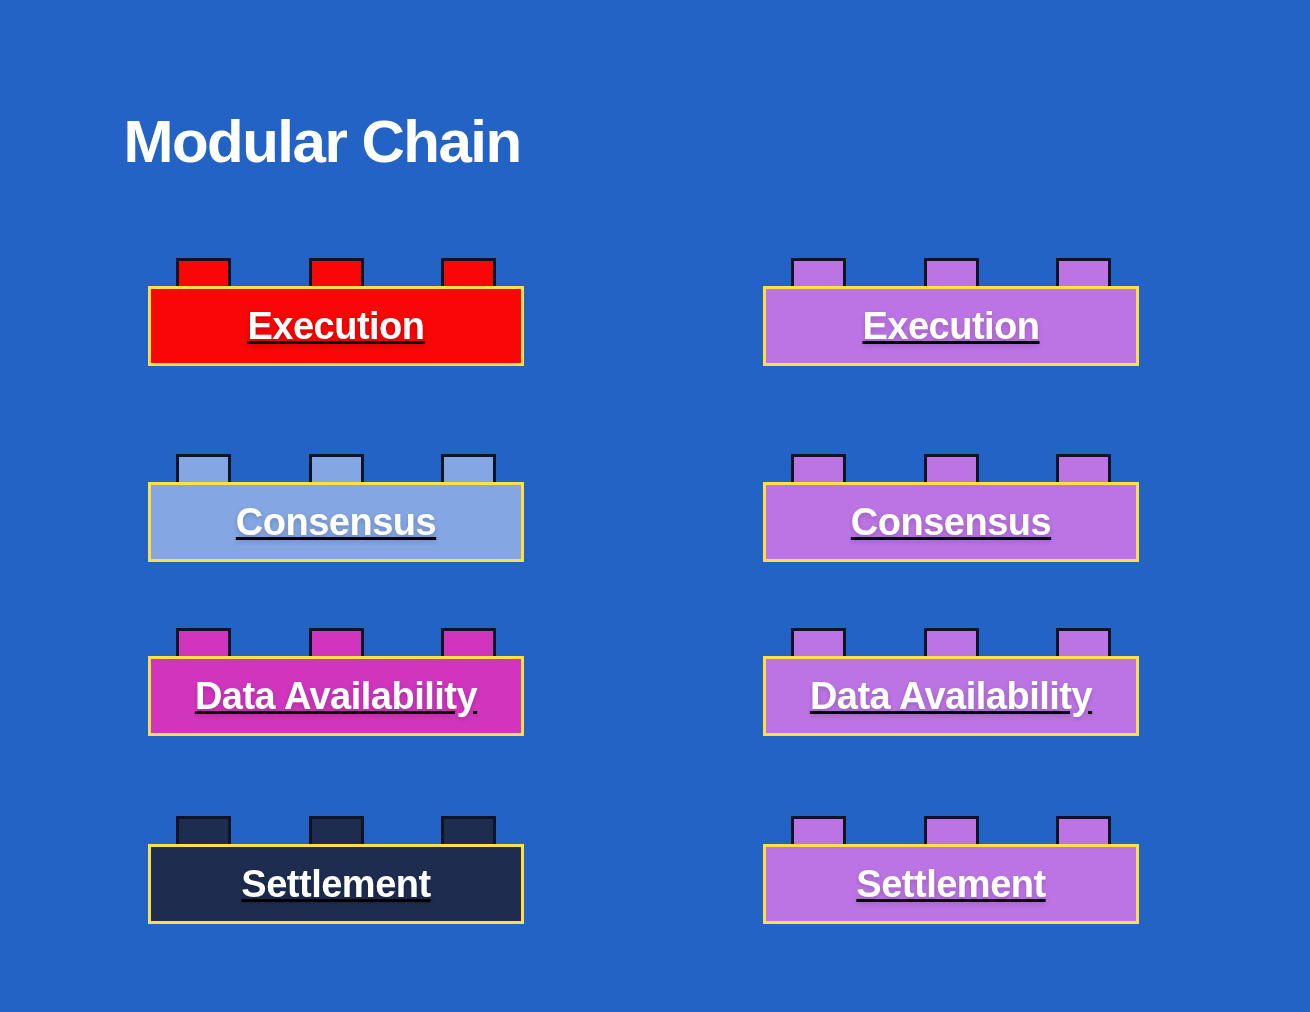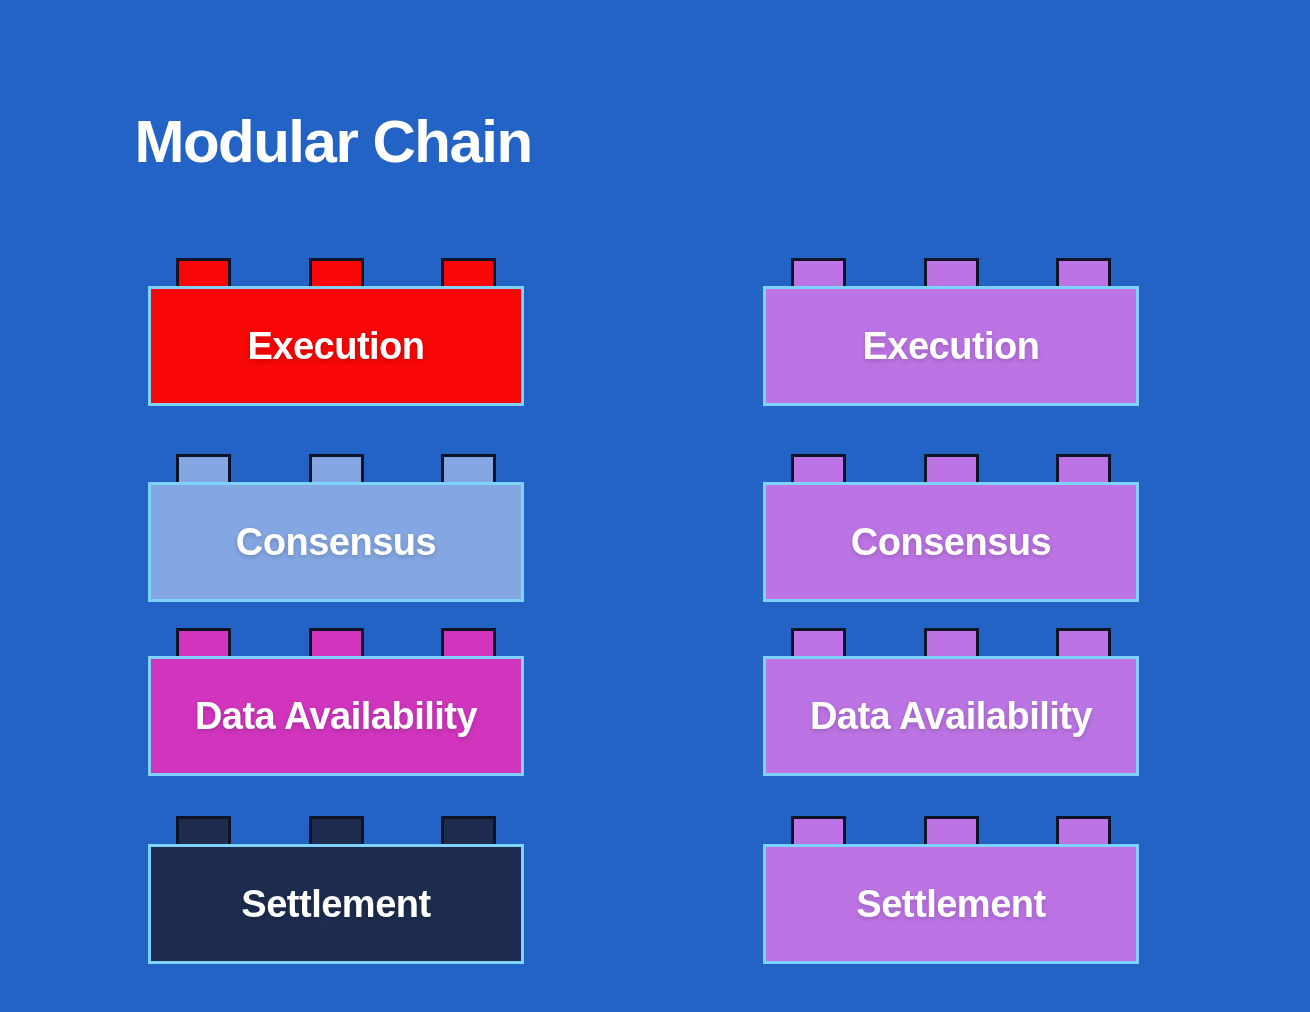--- a/index.html
+++ b/index.html
@@ -16,45 +16,46 @@
     position: absolute;
     top: 112px;
     transform: translateX(-50%);
     white-space: nowrap;
     font-size: 60px;
     font-weight: 700;
     letter-spacing: -1.5px;
     color: #ffffff;
     line-height: 1.0;
   }
-  .col-title.left  { left: 333px; }
+  .col-title.left  { left: 322px; }
   .col-title.right { left: 954px; }
 
   .brick {
     position: absolute;
     width: 376px;
   }
   .brick .studs {
     display: flex;
     justify-content: space-between;
     padding: 0 28px;
     height: 28px;
   }
   .brick .stud {
     width: 55px;
     height: 28px;
     border: 3px solid #0E1426;
     border-bottom: none;
   }
   .brick .body {
-    height: 120px;
-    border: 3px solid #7dd3fc;
+    height: 80px;
+    border: 3px solid #fde047;
     display: flex;
     align-items: center;
     justify-content: center;
+    text-decoration: underline;
   }
   .brick .label {
     font-size: 38px;
     font-weight: 700;
     letter-spacing: -0.5px;
     color: #ffffff;
     text-shadow: 0 2px 5px rgba(0,0,0,0.18);
     white-space: nowrap;
   }
 

